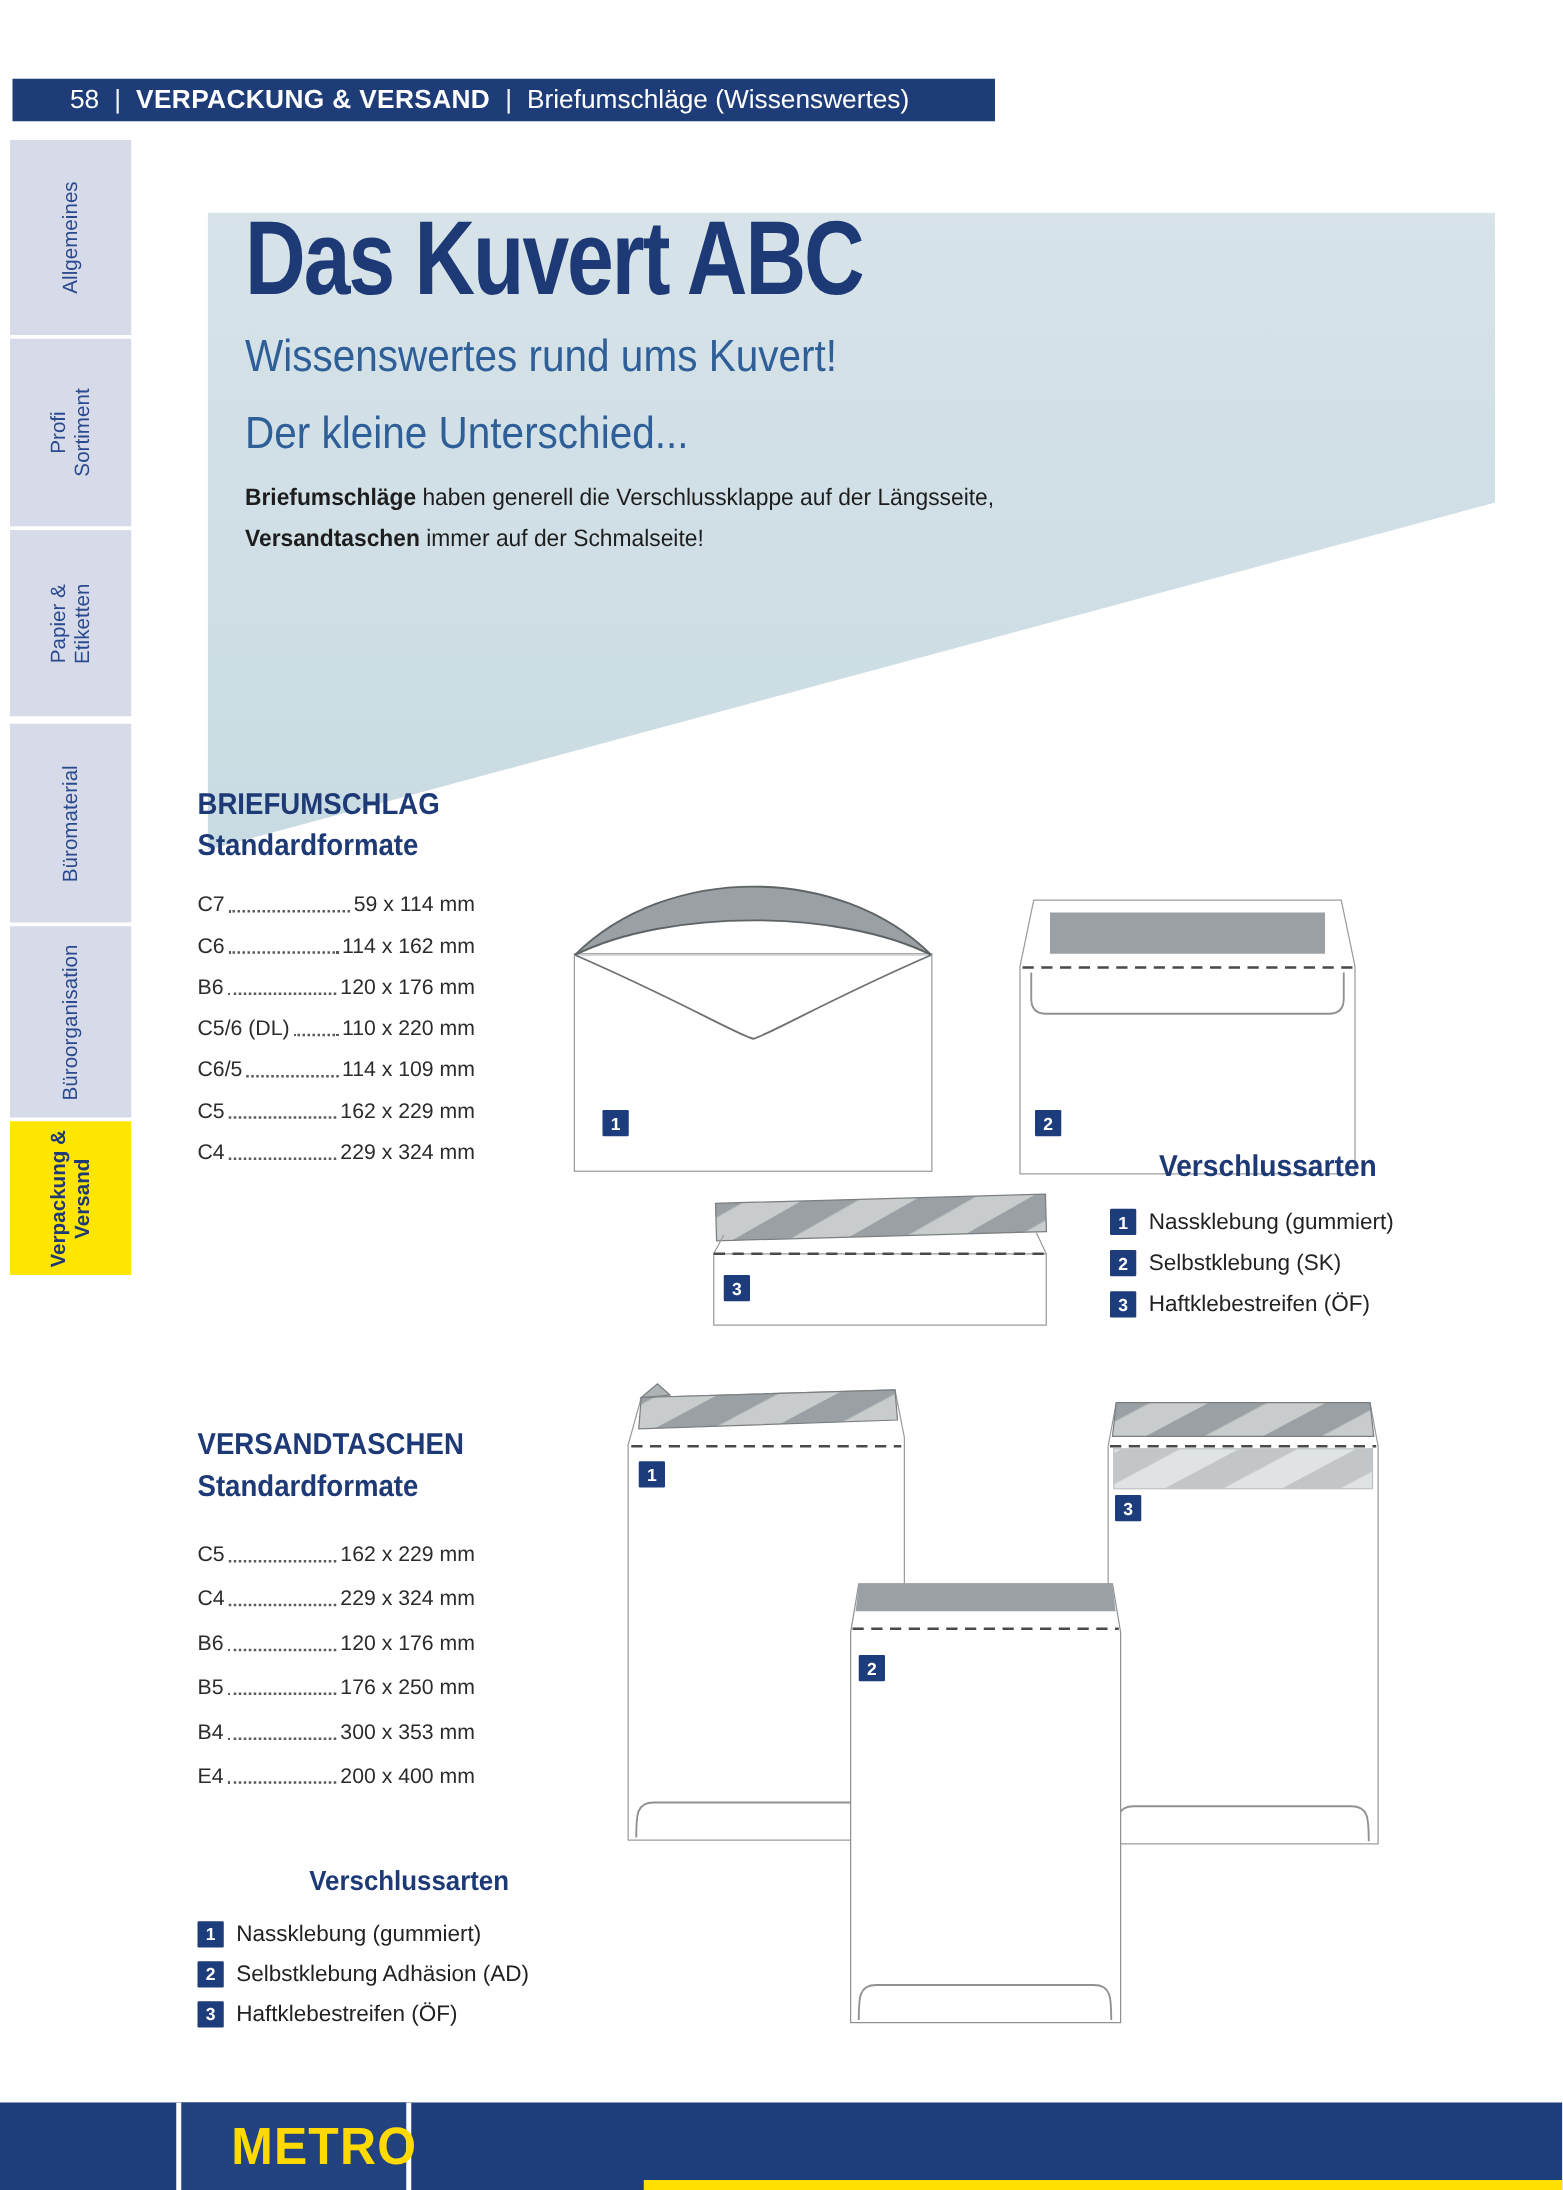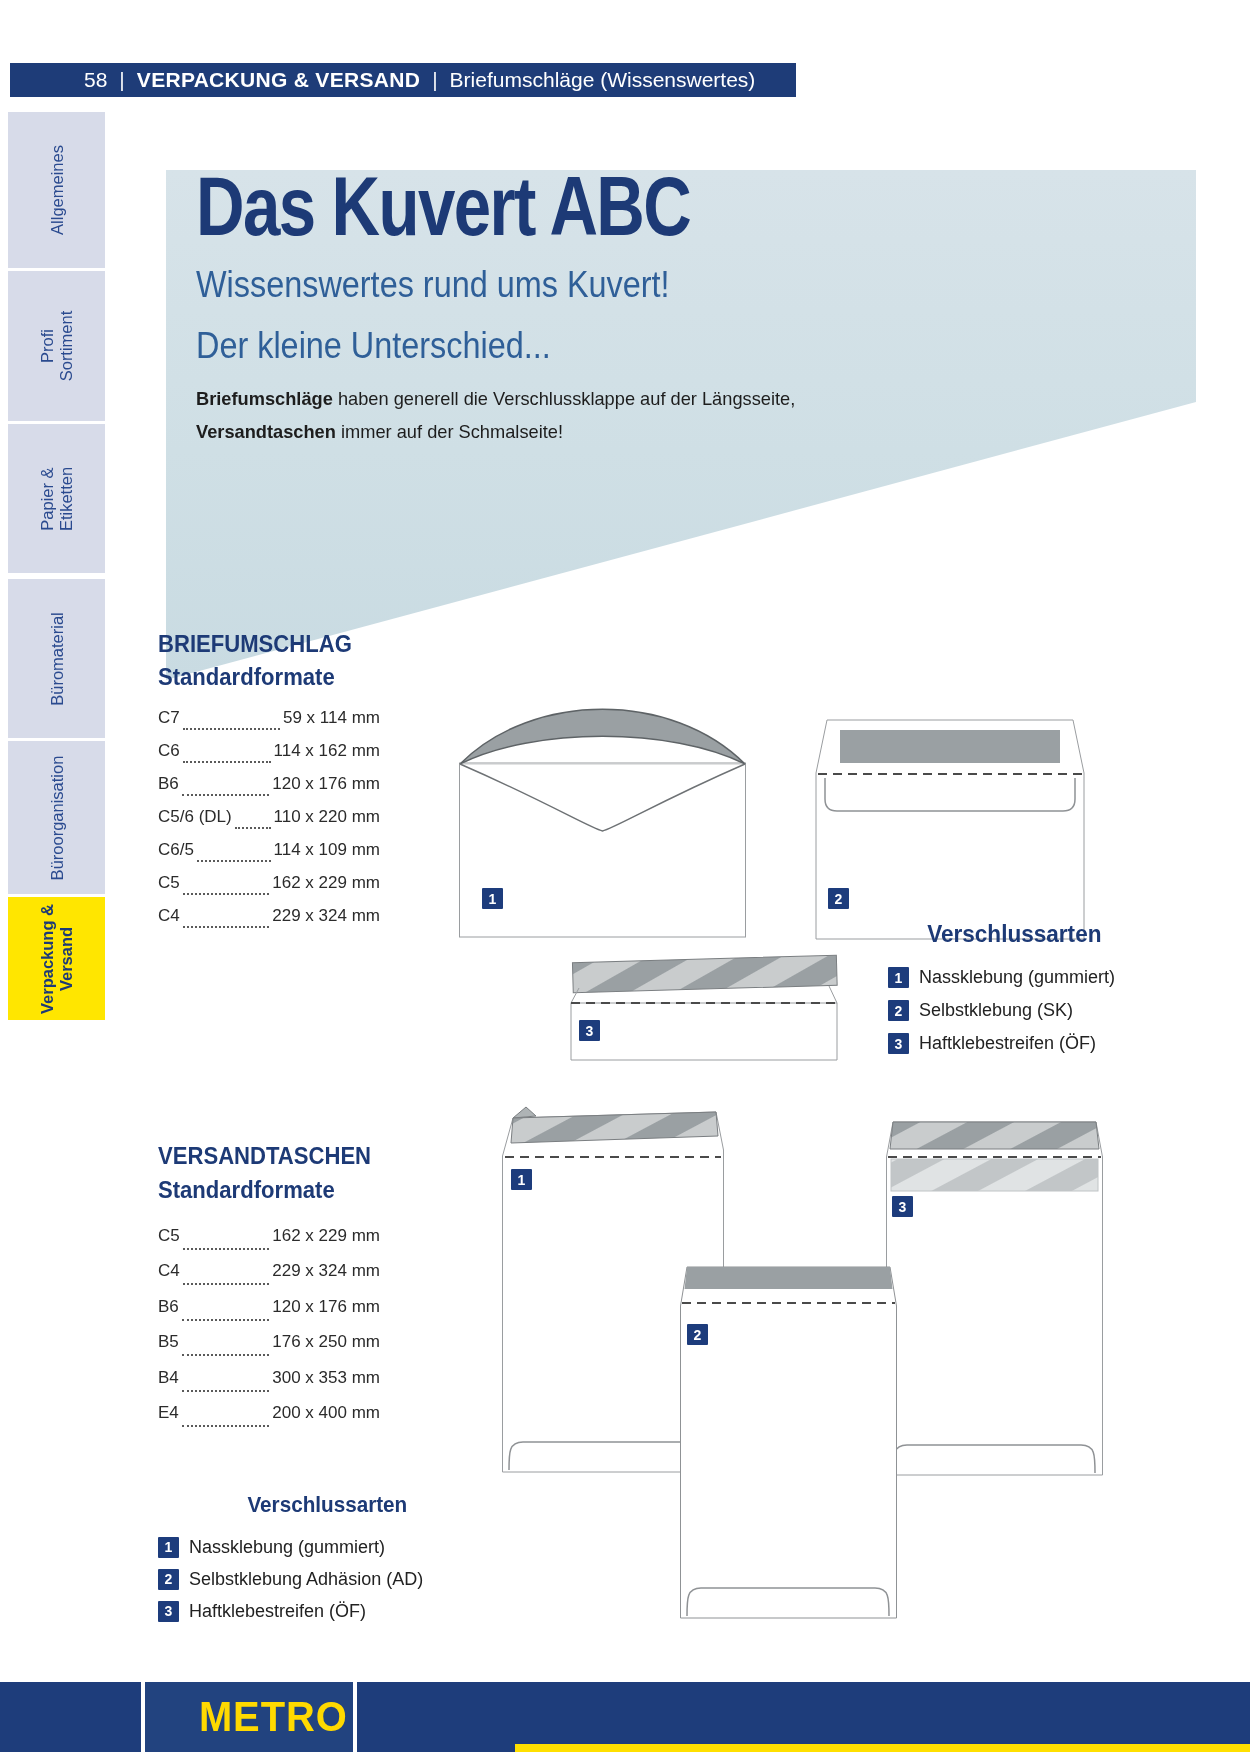--- a/index.html
+++ b/index.html
@@ -1,21 +1,21 @@
 <!DOCTYPE html>
 <html><head>
 <meta charset="utf-8">
 <style>
   html,body{margin:0;padding:0;background:#ffffff;}
   #page{position:relative;width:1250px;height:1752px;background:#ffffff;overflow:hidden;
         font-family:"Liberation Sans",sans-serif;}
 
   
   #header-bar{position:absolute;left:10px;top:63px;width:786px;height:34px;background:#1e3c78;
-              color:#ffffff;display:flex;align-items:center;padding-left:74px;box-sizing:border-box;
+              color:#ffffff;display:flex;align-items:center;padding-left:46px;box-sizing:border-box;
               font-size:21px;white-space:nowrap;}
   #header-bar .sep{margin:0 12px;font-weight:300;opacity:.95;}
   #header-bar .sec{font-weight:bold;letter-spacing:.3px;}
 
   
   .tab{position:absolute;left:8px;width:97px;background:#d7dbe9;}
   .tab .rot{position:absolute;top:50%;left:50%;transform:translate(-50%,-50%) rotate(-90deg);
             white-space:pre-line;text-align:center;font-size:16.5px;line-height:19px;
             color:#2a4a8f;width:max-content;}
   .tab1{top:112px;height:156px;} .tab2{top:271px;height:150px;} .tab3{top:424px;height:149px;}
@@ -38,21 +38,21 @@
 
   
   .col-heading{position:absolute;left:158px;font-size:24px;font-weight:bold;color:#1d3a76;
                transform:scaleX(.92);transform-origin:left top;white-space:nowrap;}
   #bh1{top:630px;} #bh2{top:663px;}
   #vh1{top:1142px;} #vh2{top:1176px;}
 
   
   .size-list{position:absolute;left:158px;width:222px;}
   #list-brief{top:701px;} #list-versand{top:1218px;}
-  .size-row{display:flex;align-items:center;height:33px;font-size:17px;color:#2b2b2b;}
+  .size-row{display:flex;align-items:flex-end;height:33px;font-size:17px;color:#2b2b2b;}
   #list-versand .size-row{height:35.5px;}
   .size-row .leader{flex:1;border-bottom:2px dotted #5a5a5a;margin:0 3px;align-self:flex-end;
                     position:relative;top:-4px;}
   .size-row .fmt,.size-row .dim{white-space:nowrap;}
 
   
   .legend{position:absolute;text-align:right;}
   #legend-brief{left:888px;top:920px;}
   #legend-versand{left:158px;top:1492px;}
   .legend-heading{font-size:24px;font-weight:bold;color:#1d3a76;transform:scaleX(.94);
@@ -73,21 +73,21 @@
   #env-v3{left:883px;top:1117px;width:223px;height:362px;}
   #env-v2{left:677px;top:1264px;width:223px;height:356px;z-index:3;}
   .dbadge{position:absolute;width:21px;height:21px;background:#1d3c7c;color:#fff;font-size:14px;
           font-weight:bold;display:flex;align-items:center;justify-content:center;z-index:5;
           border-radius:1px;}
   #db-b1{left:482px;top:888px;} #db-b2{left:828px;top:888px;} #db-b3{left:579px;top:1020px;}
   #db-v1{left:511px;top:1169px;} #db-v2{left:687px;top:1324px;} #db-v3{left:892px;top:1196px;}
 
   
   #footer{position:absolute;left:0;top:1682px;width:1250px;height:70px;background:#1e3d7b;}
-  #metro-box{position:absolute;left:141px;top:0;width:216px;height:70px;background:#22437f;
+  #metro-box{position:absolute;left:141px;top:0;width:188px;height:70px;background:#22437f;
              border-left:4px solid #ffffff;border-right:4px solid #ffffff;box-sizing:border-box;
              display:flex;align-items:center;justify-content:center;padding-left:48px;}
   #metro-text{font-size:42px;font-weight:bold;color:#ffd900;letter-spacing:1px;
               transform:scaleX(.95);}
   #bottom-strip{position:absolute;left:515px;top:62px;width:735px;height:8px;background:#ffe000;}
 </style>
 </head>
 <body>
 
 <div id="page">

